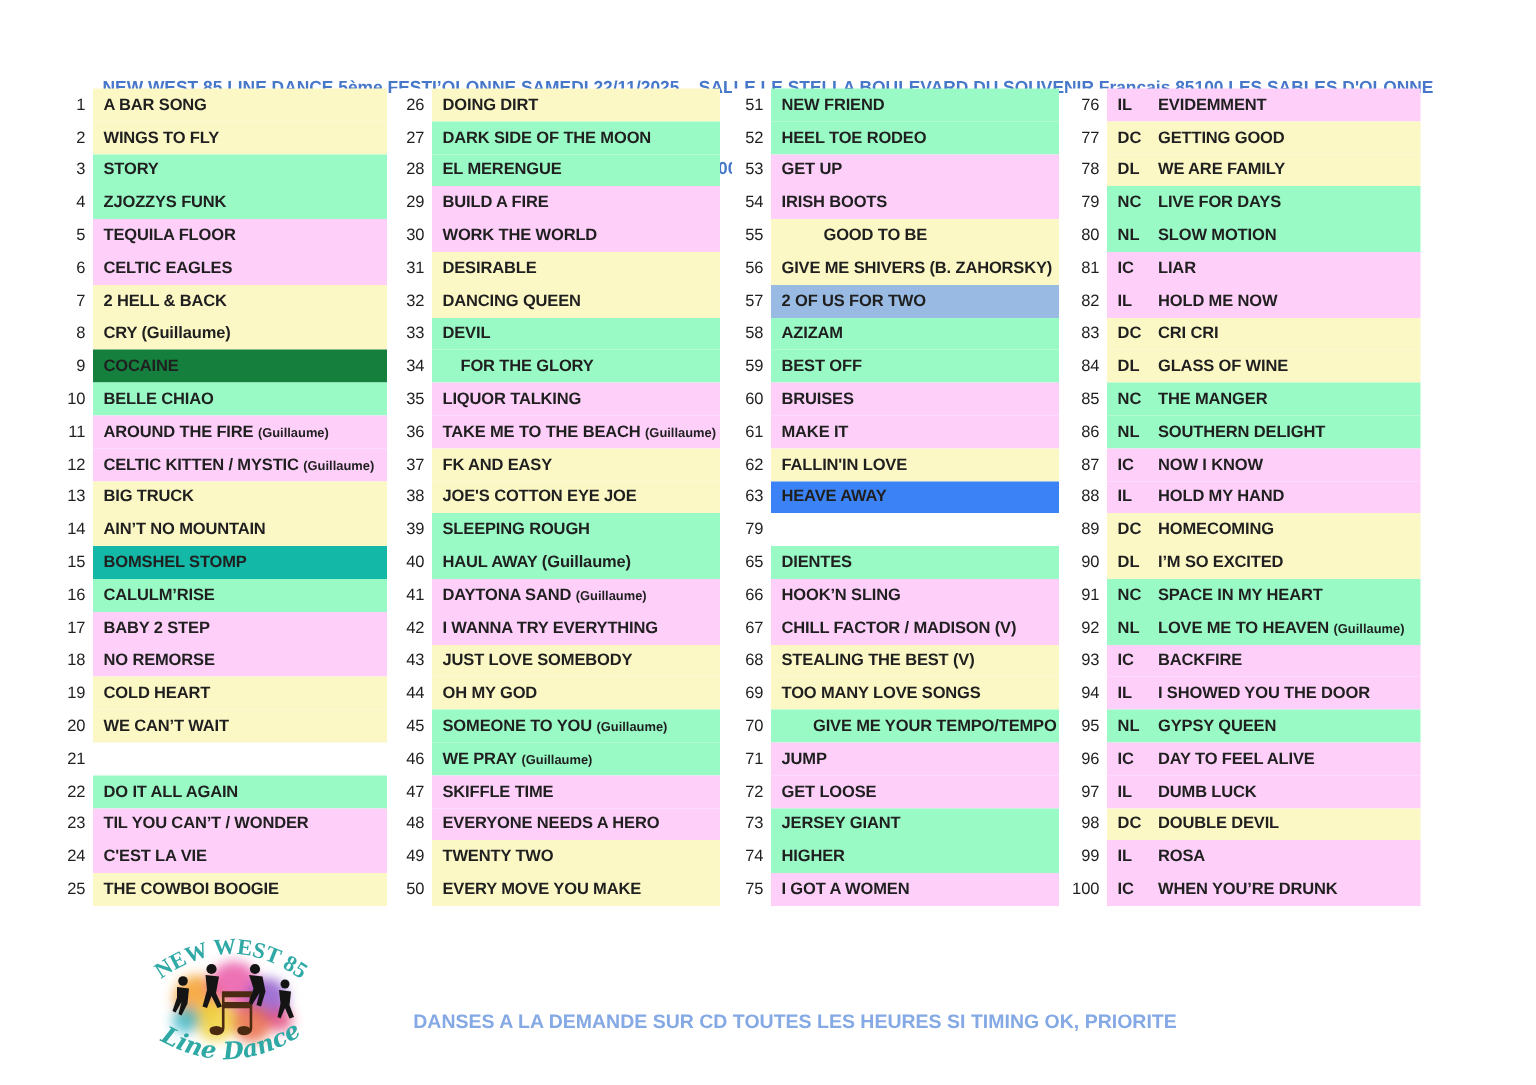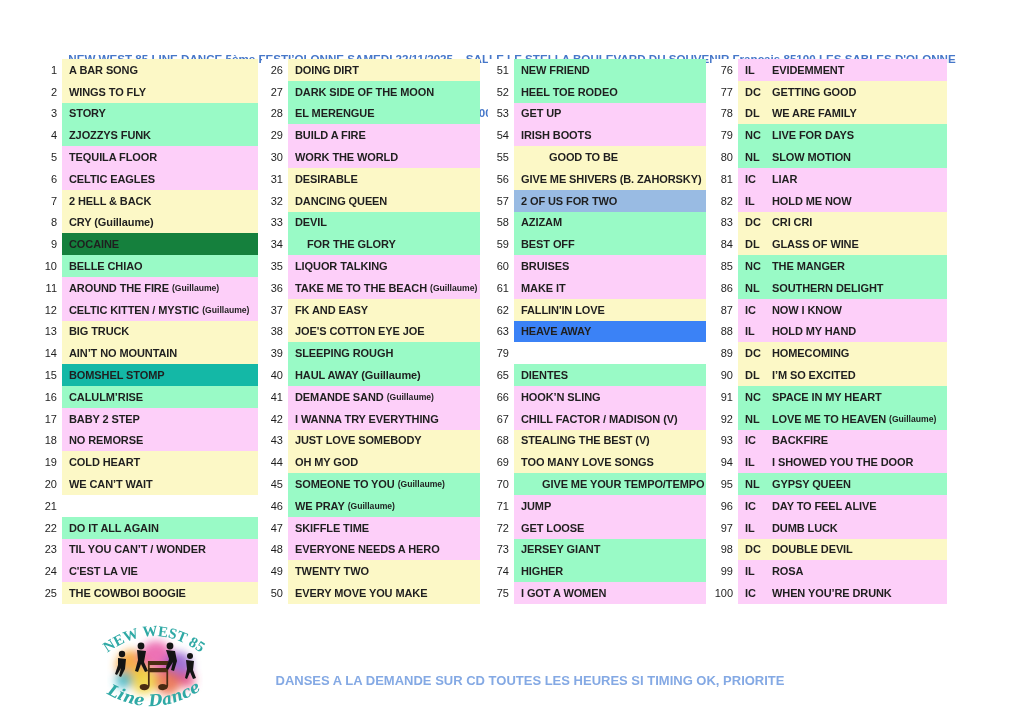--- a/index.html
+++ b/index.html
@@ -287,21 +287,21 @@
     </div>
     <div class="prow">
       <span class="num">40</span>
       <div class="block" style="background: rgb(153, 250, 198);">
         <span class="title">HAUL AWAY (Guillaume)</span>
       </div>
     </div>
     <div class="prow">
       <span class="num">41</span>
       <div class="block" style="background: rgb(253, 207, 249);">
-        <span class="title">DEMANDE SAND</span>
+        <span class="title">DAYTONA SAND</span>
         <span class="suffix">(Guillaume)</span>
       </div>
     </div>
     <div class="prow">
       <span class="num">42</span>
       <div class="block" style="background: rgb(253, 207, 249);">
         <span class="title">I WANNA TRY EVERYTHING</span>
       </div>
     </div>
     <div class="prow">

